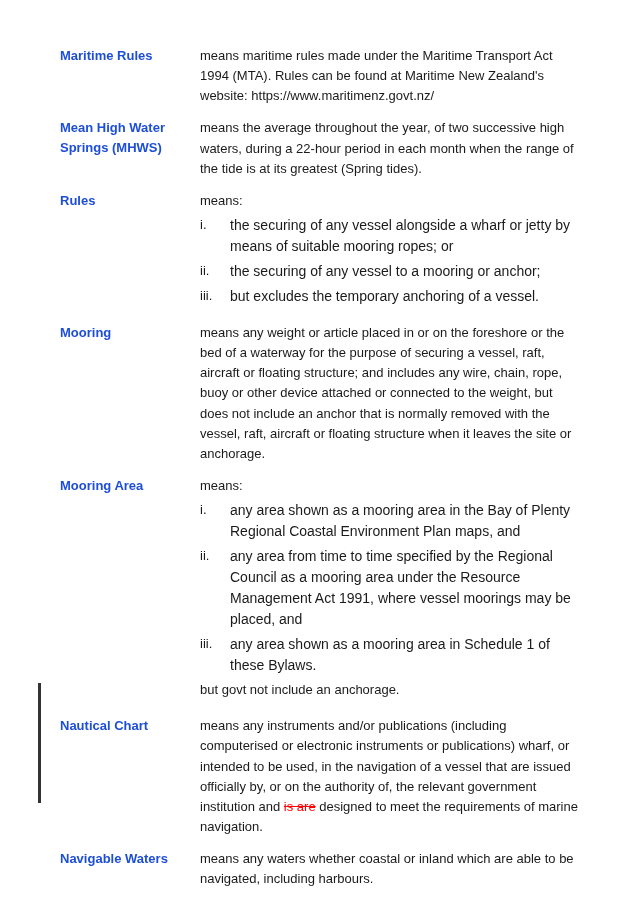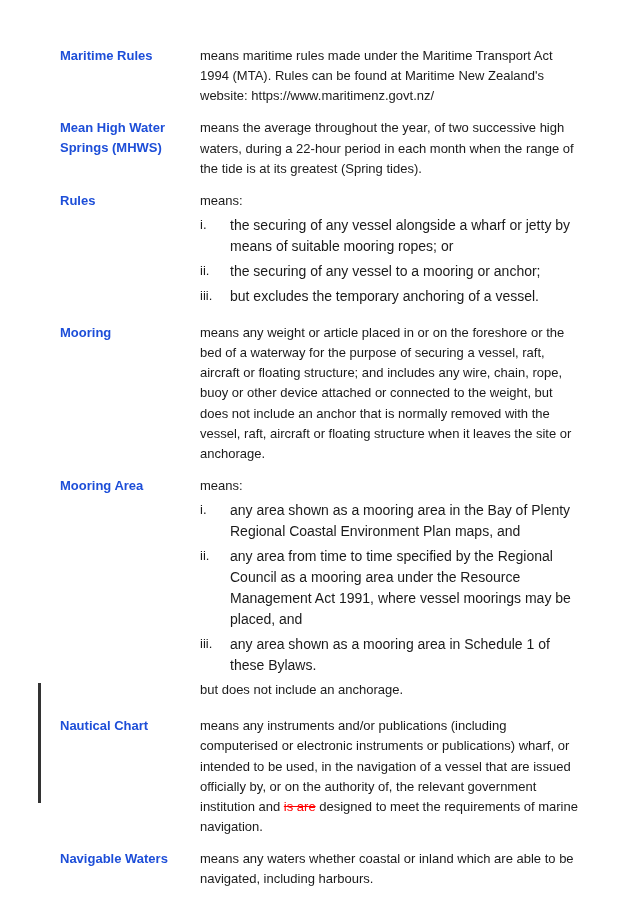--- a/index.html
+++ b/index.html
@@ -157,21 +157,21 @@
             </li>
             <li>
               <span class="numeral">ii.</span>
               <span class="sub-text">any area from time to time specified by the Regional Council as a mooring area under the Resource Management Act 1991, where vessel moorings may be placed, and</span>
             </li>
             <li>
               <span class="numeral">iii.</span>
               <span class="sub-text">any area shown as a mooring area in Schedule 1 of these Bylaws.</span>
             </li>
           </ul>
-          <p style="margin-top:4px;">but does not include an anchorage.</p>
+          <p style="margin-top:4px;">but govt not include an anchorage.</p>
         </td>
       </tr>
 
       <tr>
         <td class="term-cell">Nautical Chart</td>
         <td class="def-cell">
           <span>means any instruments and/or publications (including computerised or electronic instruments or publications) wharf, or intended to be used, in the navigation of a vessel that are issued officially by, or on the authority of, the relevant government institution and </span><span class="strikethrough">is are</span><span> designed to meet the requirements of marine navigation.</span>
         </td>
       </tr>
 

